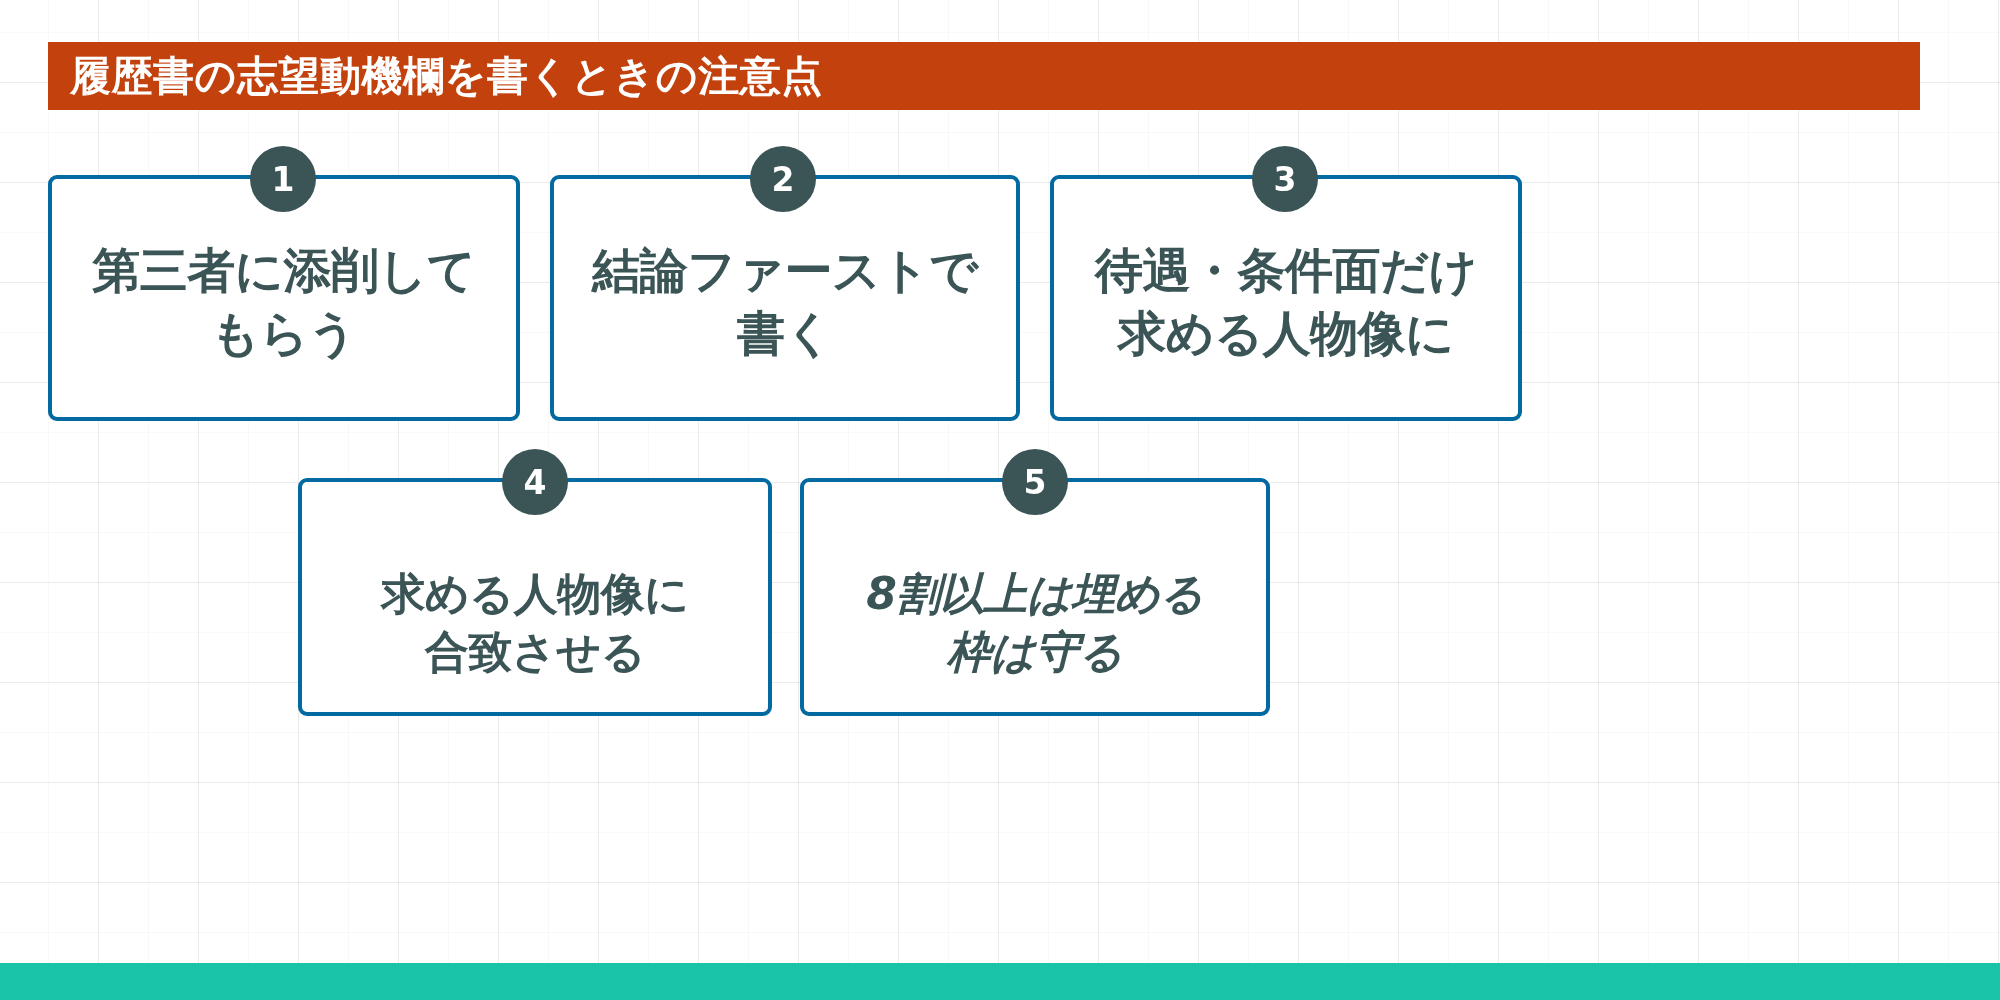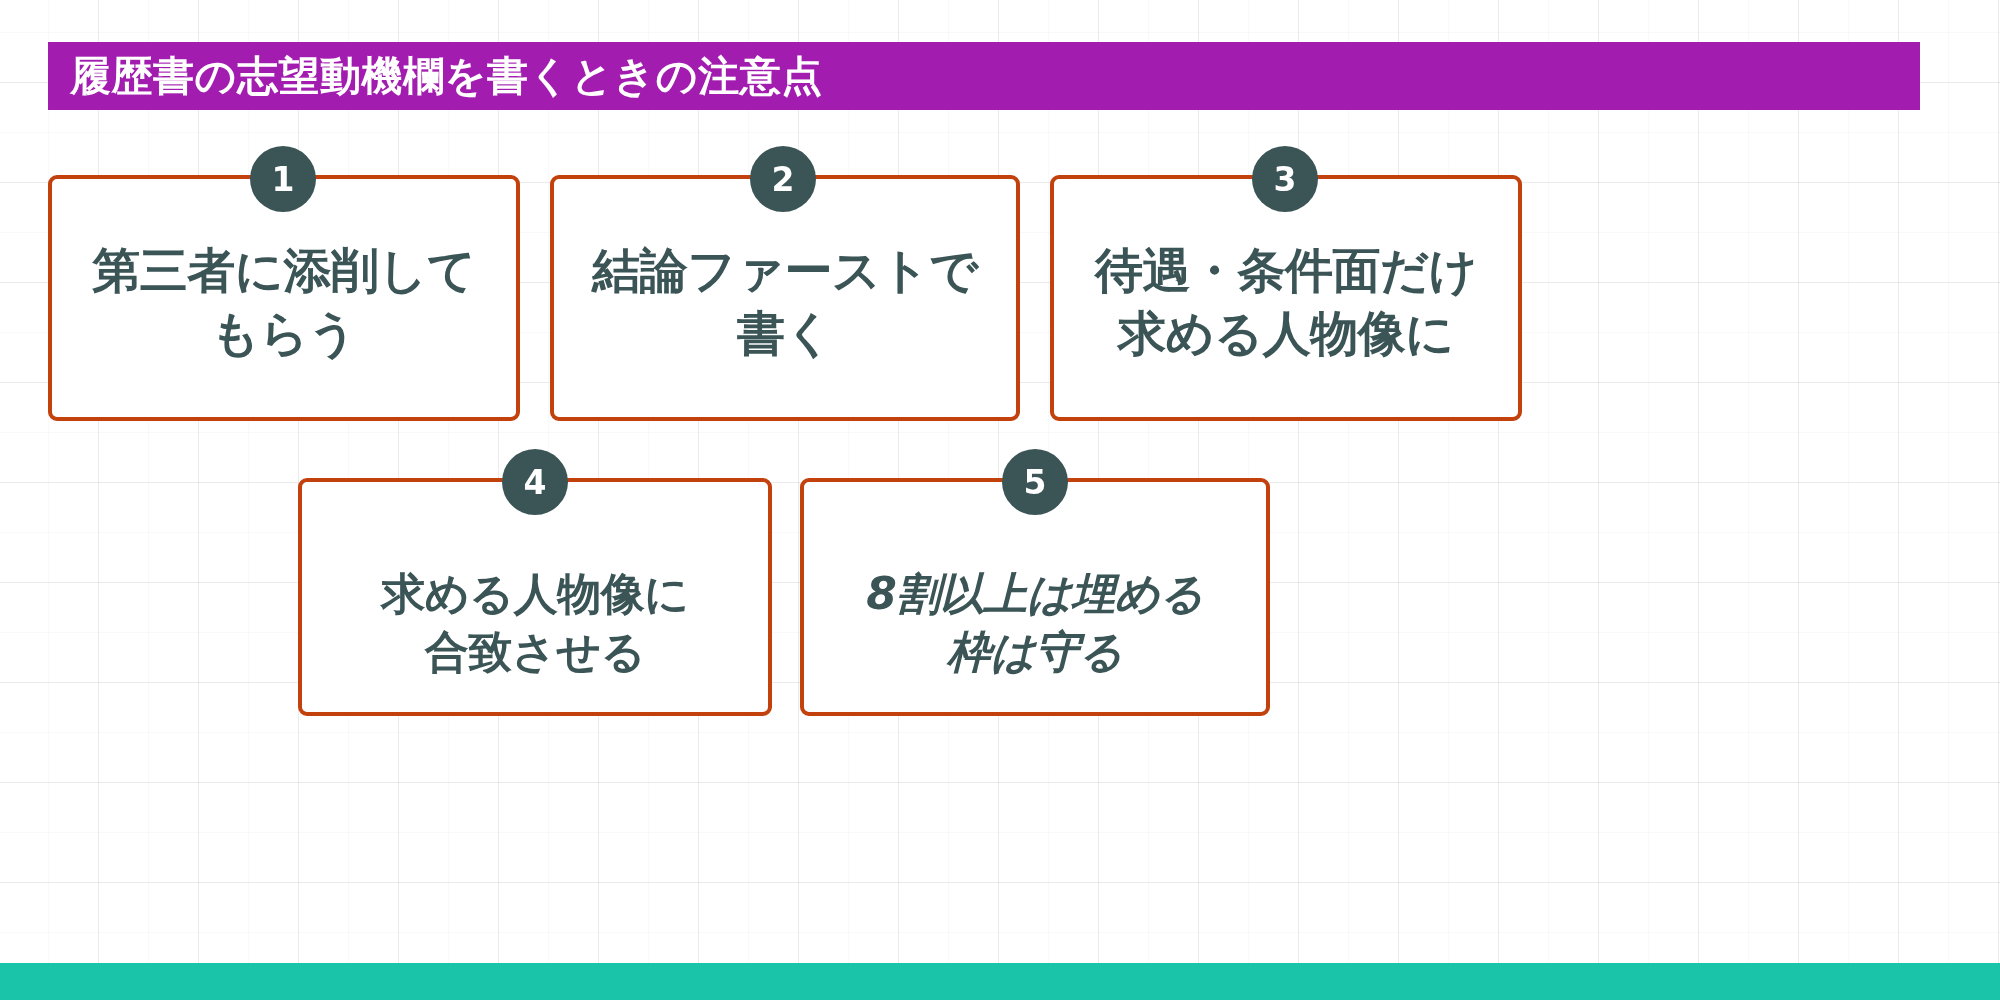--- a/index.html
+++ b/index.html
@@ -45,39 +45,39 @@
     background-position: -2px -18px, -2px -18px, -2px -18px, -2px -18px;
   }
 
   
   .title-banner {
     position: absolute;
     left: 48px;
     top: 42px;
     width: 1872px;
     height: 68px;
-    background-color: #a21caf;
+    background-color: #c2410c;
     display: flex;
     align-items: center;
   }
   .title-text {
     color: #ffffff;
     font-size: 41px;
     font-weight: 700;
     letter-spacing: 0.5px;
     padding-left: 22px;
     line-height: 1;
     white-space: nowrap;
   }
 
   
   .card {
     position: absolute;
     background-color: #ffffff;
-    border: 4px solid #c2410c;
+    border: 4px solid #0369a1;
     border-radius: 9px;
     box-sizing: border-box;
     display: flex;
     align-items: center;
     justify-content: center;
   }
   .card-text {
     color: #3b5456;
     font-weight: 700;
     text-align: center;

